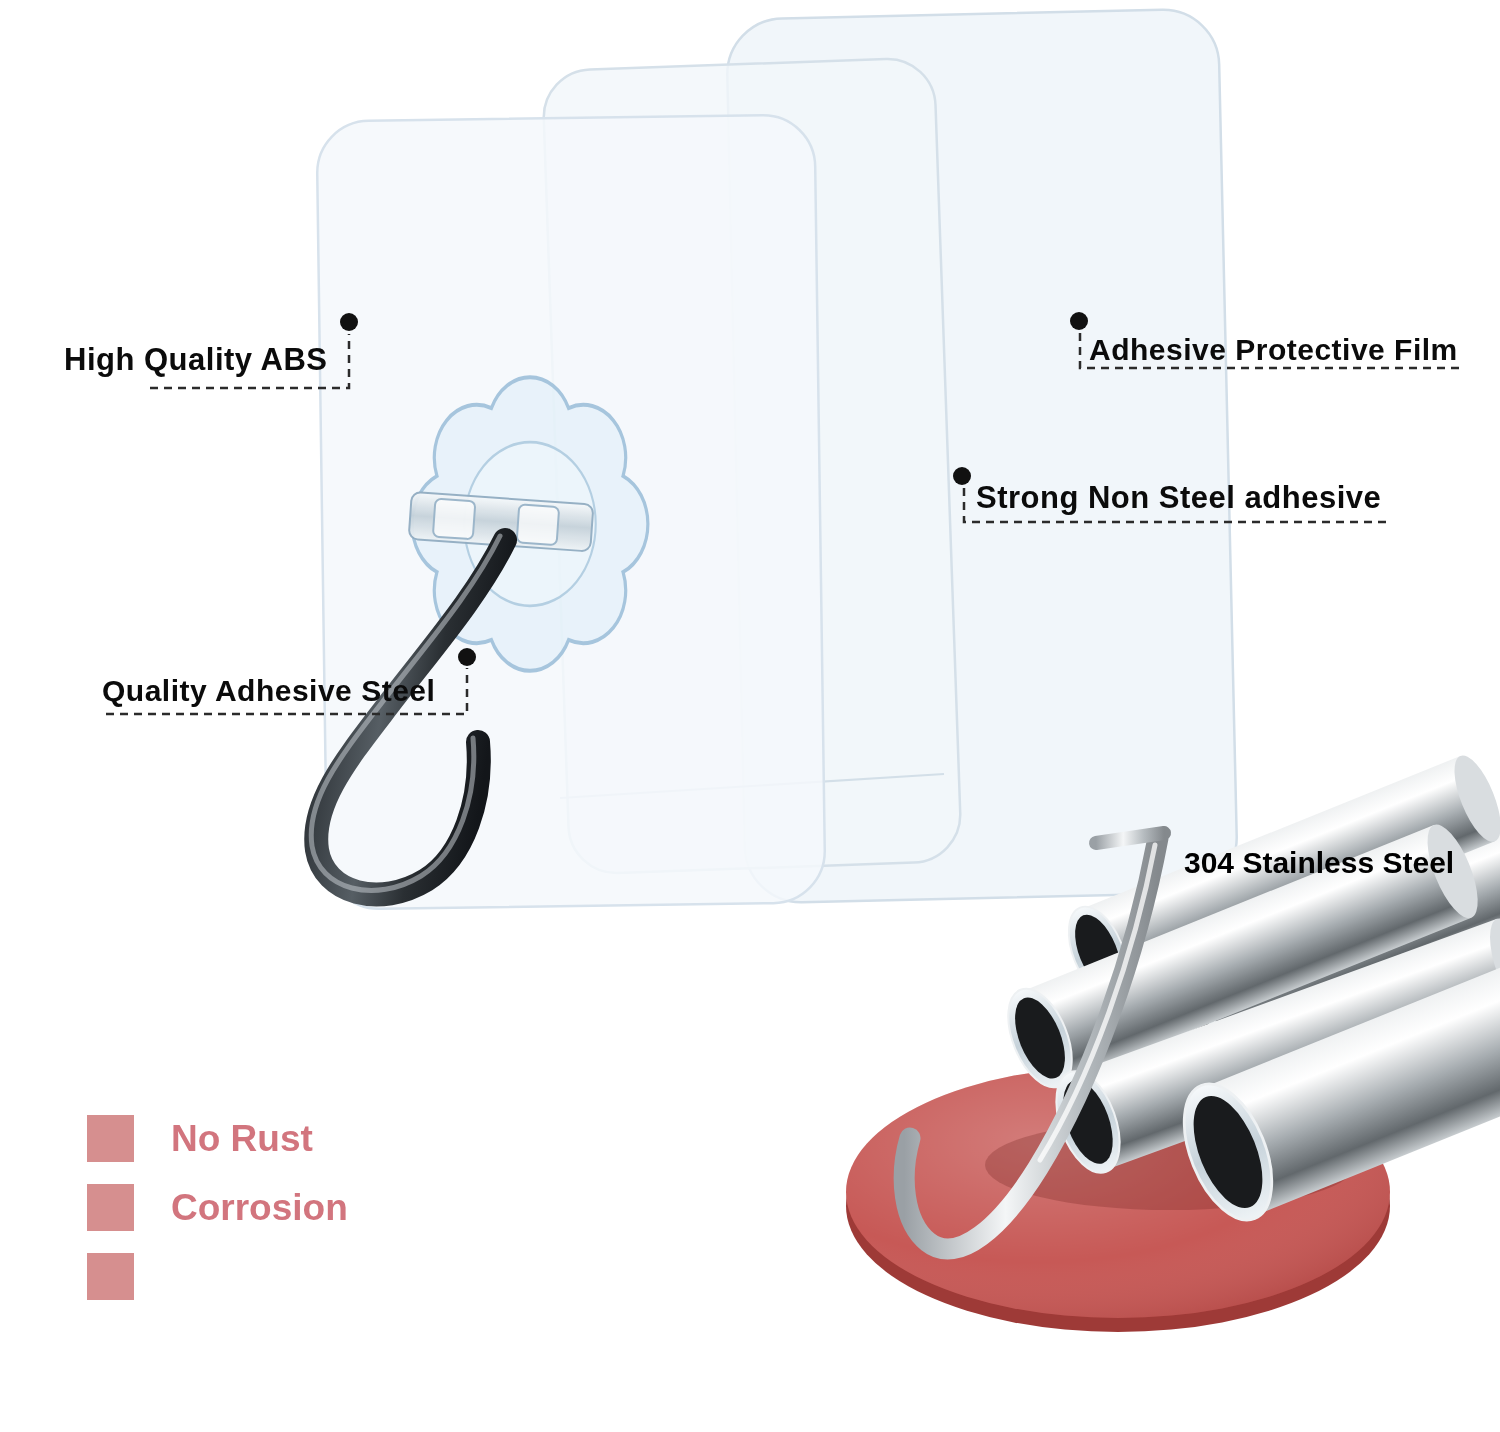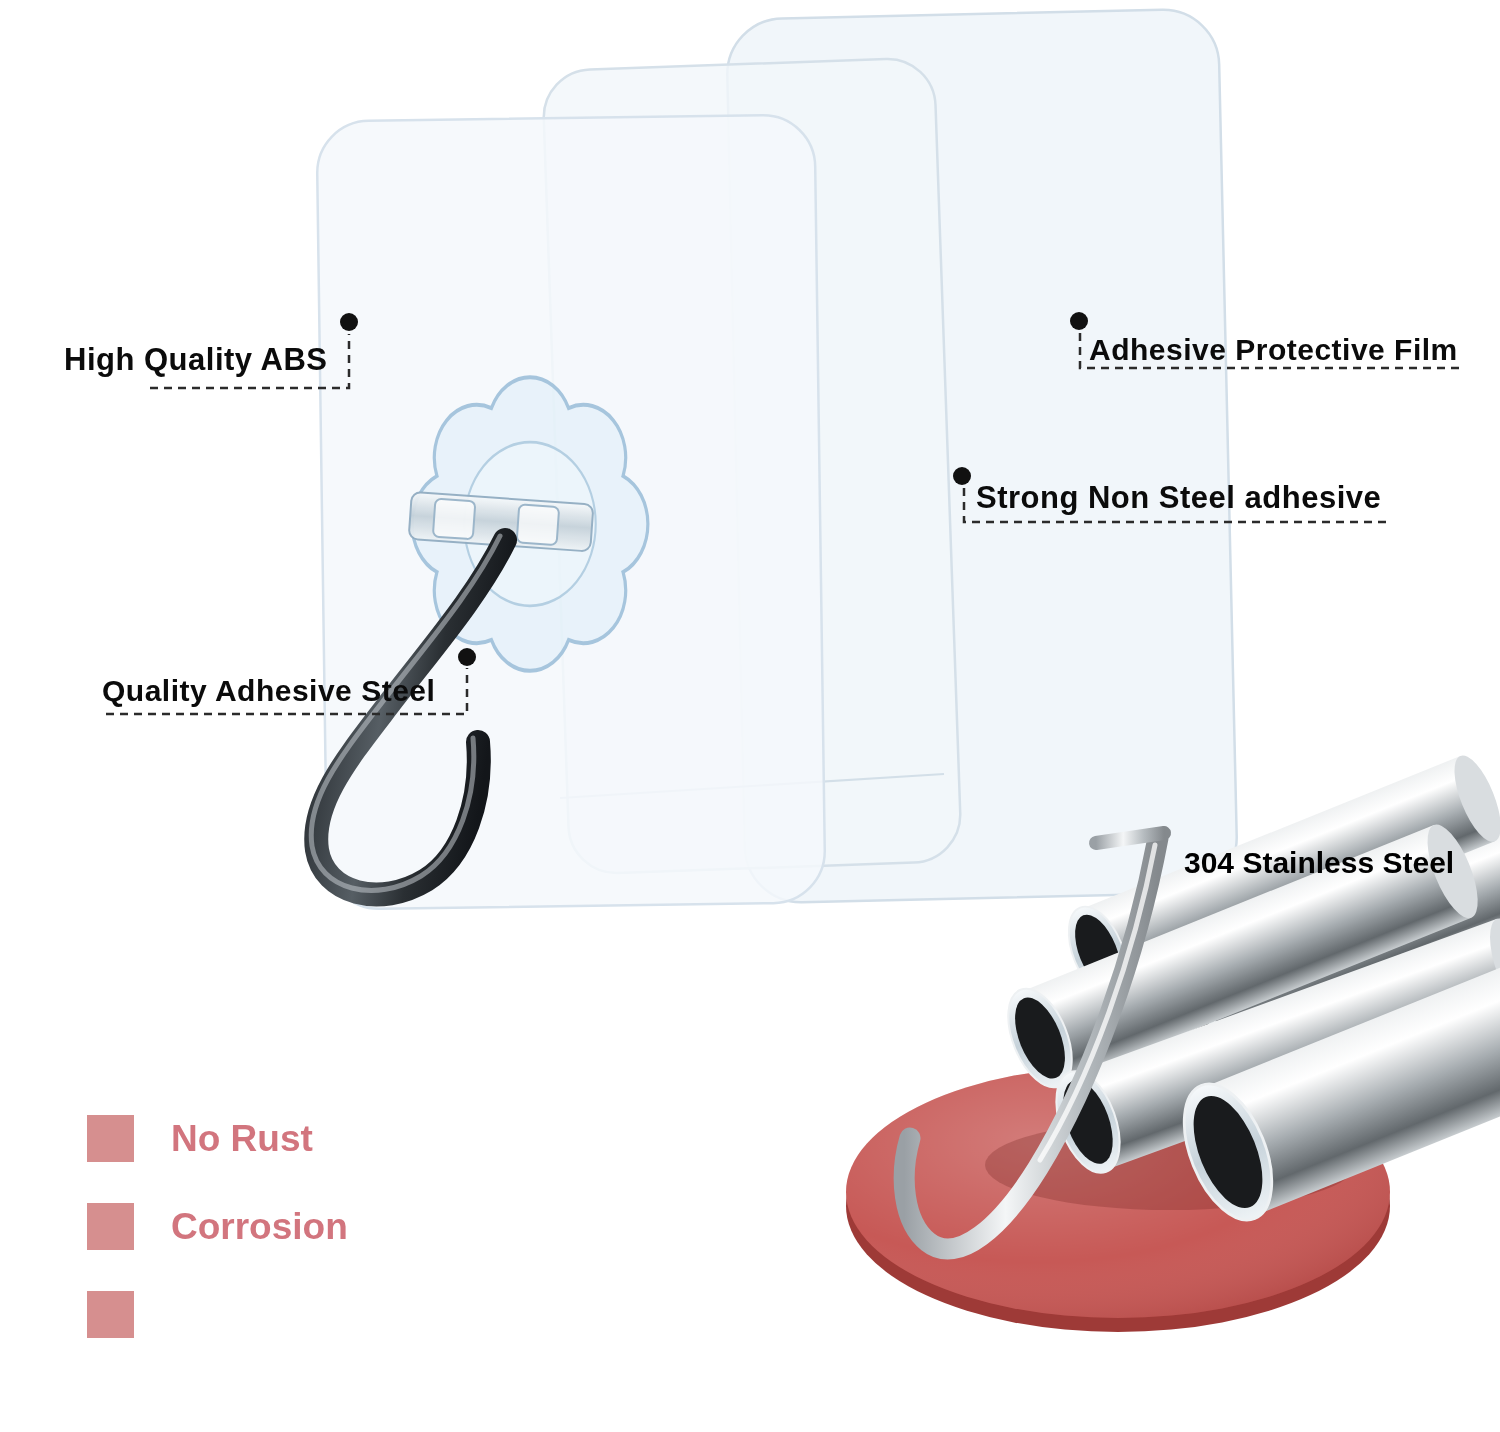--- a/index.html
+++ b/index.html
@@ -27,21 +27,21 @@
     left: 1184px; top: 846px;
     font-size: 30px;
     font-weight: bold;
     white-space: nowrap;
   }
   .features {
     position: absolute;
     left: 87px; top: 1115px;
     display: flex;
     flex-direction: column;
-    gap: 41px;
+    gap: 22px;
   }
   .feature { display: flex; align-items: center; gap: 37px; }
   .feature .swatch { width: 47px; height: 47px; flex: 0 0 auto; }
   .feature .label { font-size: 37px; font-weight: bold; white-space: nowrap; }
 </style>
 </head>
 <body>
 
 <div class="canvas">
 

